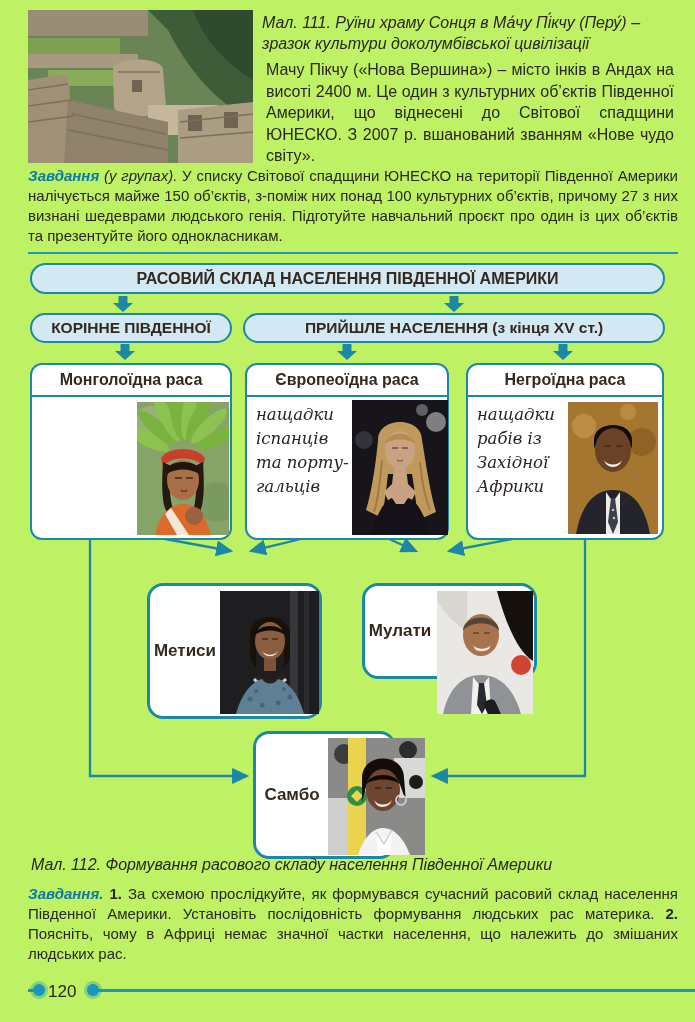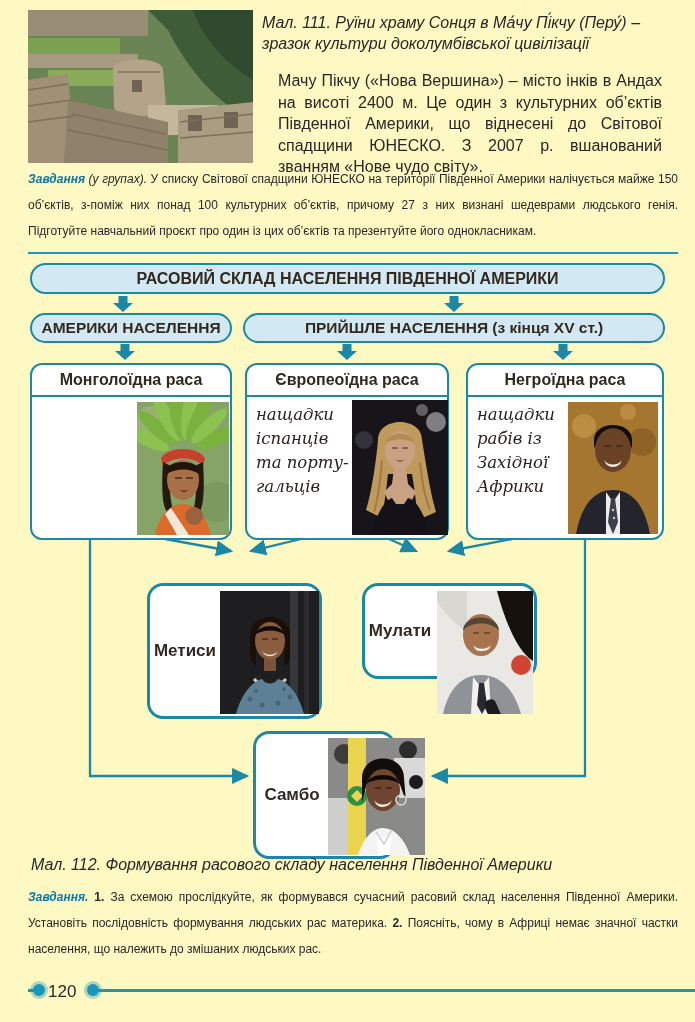--- a/index.html
+++ b/index.html
@@ -1,27 +1,27 @@
 <!DOCTYPE html>
 <html><head>
 <meta charset="utf-8">
 <style>
   html,body{margin:0;padding:0;background:#ffffff;}
   .page{
-    position:relative;width:695px;height:1022px;background:#fef9c3;overflow:hidden;
+    position:relative;width:695px;height:1022px;background:#bef264;overflow:hidden;
     font-family:"Liberation Sans",sans-serif;color:#2b2626;
   }
   .abs{position:absolute;box-sizing:border-box;}
   
   .machu{left:28px;top:10px;width:225px;height:153px;}
   .figcol{left:262px;top:12px;width:416px;}
   .figcap{font-style:italic;font-size:16px;line-height:21px;margin:0 0 5px 0;}
-  .figbody{font-size:16px;line-height:21.5px;margin:16px;text-align:justify;}
+  .figbody{font-size:16px;line-height:21.5px;margin:4px;text-align:justify;}
   
-  .task{font-size:12px;line-height:26px;text-align:justify;margin:0;}
+  .task{font-size:15px;line-height:20px;text-align:justify;margin:0;}
   .task-top{left:28px;top:166px;width:650px;}
   .task-bottom{left:28px;top:884px;width:650px;}
   .tlabel{color:#0b79a9;font-weight:bold;font-style:italic;}
   .tnote{font-style:italic;}
   .tnum{font-weight:bold;}
   .sep{left:28px;top:252px;width:650px;height:2px;background:#2196b8;}
   
   .dbox{
     position:absolute;box-sizing:border-box;background:#fff;
     border:2.4px solid #1d87a6;color:#33291f;font-weight:bold;
@@ -125,21 +125,21 @@
       <path d="M165,539 L231,551" marker-end="url(#ah)"></path>
       <path d="M301,539 L251,551" marker-end="url(#ah)"></path>
       <path d="M389,539 L416,551" marker-end="url(#ah)"></path>
       <path d="M512,539 L449,551" marker-end="url(#ah)"></path>
       <path d="M90,539 L90,776 L247,776" marker-end="url(#ah)"></path>
       <path d="M585,539 L585,776 L433,776" marker-end="url(#ah)"></path>
     </g>
   </svg>
 
   <div class="dbox fill title-box">РАСОВИЙ СКЛАД НАСЕЛЕННЯ ПІВДЕННОЇ АМЕРИКИ</div>
-  <div class="dbox fill box-indig">АМЕРИКИ НАСЕЛЕННЯ</div>
+  <div class="dbox fill box-indig">КОРІННЕ ПІВДЕННОЇ</div>
   <div class="dbox fill box-arriv">ПРИЙШЛЕ НАСЕЛЕННЯ (з кінця XV ст.)</div>
 
   <div class="dbox race race1">
     <div class="hdr">Монголоїдна раса</div>
     <div class="photo" style="left:105px;top:37px;">
       <svg viewBox="0 0 92 133" width="92" height="133">
         <rect width="92" height="133" fill="#87a468"></rect>
         <circle cx="14" cy="20" r="16" fill="#9cb878" opacity=".7"></circle>
         <circle cx="80" cy="100" r="20" fill="#78975c" opacity=".8"></circle>
         <ellipse cx="12" cy="38" rx="7" ry="22" transform="rotate(-64 12 38)" fill="#8cc24f"></ellipse>

